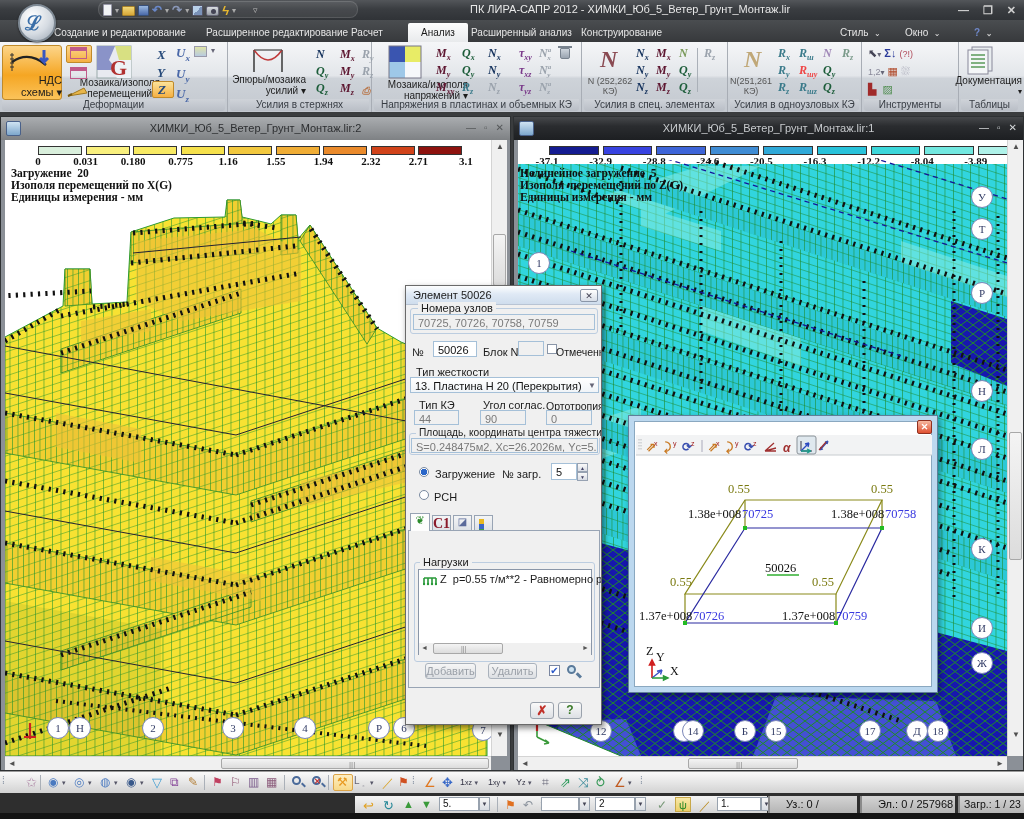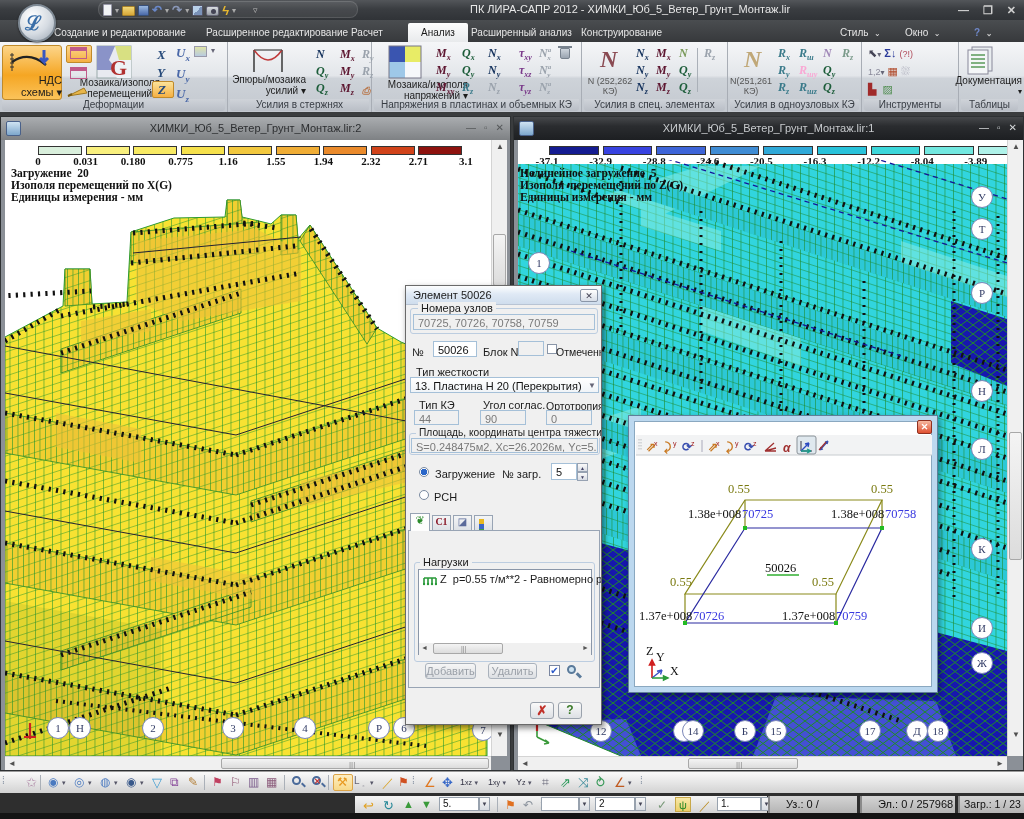--- a/index.html
+++ b/index.html
@@ -199,21 +199,21 @@
     <div class="rgroup" style="left:728px;width:134px">
         <div class="rlabel">Усилия в одноузловых КЭ</div>
       </div>
     <div class="abs" style="left:744px;top:46px;font-family:'Liberation Serif',serif;font-style:italic;font-weight:bold;font-size:24px;color:#c0a878">N</div>
     <div class="abs" style="left:728px;top:76px;width:46px;text-align:center;font-size:9px;color:#555;line-height:10px">N(251,261<br>КЭ)</div>
     <div class="abs" style="left:778px;top:46px;font-family:'Liberation Serif',serif;font-style:italic;font-weight:bold;font-size:12px">
       <span style="position:absolute;color:#3a7a8a">R<sub style="font-size:8px">x</sub></span>
         <span style="position:absolute;top:17px;color:#3a7a8a">R<sub style="font-size:8px">y</sub></span>
         <span style="position:absolute;top:34px;color:#3a7a8a">R<sub style="font-size:8px">z</sub></span>
       <span style="position:absolute;left:21px;color:#3a7a8a">R<sub style="font-size:8px">ш</sub></span>
-        <span style="position:absolute;left:21px;top:17px;color:#f9a8d4">R<sub style="font-size:8px">шy</sub></span>
+        <span style="position:absolute;left:21px;top:17px;color:#ef4444">R<sub style="font-size:8px">шy</sub></span>
         <span style="position:absolute;left:21px;top:34px;color:#3a7a8a">R<sub style="font-size:8px">шz</sub></span>
       <span style="position:absolute;left:45px;color:#a088b8">N</span>
         <span style="position:absolute;left:45px;top:17px;color:#1d5d3a">Q<sub style="font-size:8px">y</sub></span>
         <span style="position:absolute;left:45px;top:34px;color:#1d5d3a">Q<sub style="font-size:8px">z</sub></span>
     </div>
     <div class="abs" style="left:842px;top:46px;font-family:'Liberation Serif',serif;font-style:italic;font-weight:bold;font-size:12px;color:#7a9a8a">R<sub style="font-size:8px">z</sub></div>
 
     <div class="rgroup" style="left:862px;width:97px">
         <div class="rlabel">Инструменты</div>
       </div>
@@ -553,21 +553,21 @@
     <div class="abs" style="left:13px;top:181px;width:10px;height:10px;border-radius:50%;border:1px solid #7a8aa0;background:radial-gradient(circle at 50% 50%,#2a66c8 0 3px,#fff 3.5px)"></div>
     <div class="abs" style="left:29px;top:182px">Загружение</div>
     <div class="abs" style="left:96px;top:182px">№ загр.</div>
     <div class="field w" style="left:145px;top:177px;width:26px;height:17px">5</div>
     <div class="abs" style="left:171px;top:177px;width:11px;height:9px;background:linear-gradient(#fafafa,#d8dce4);border:1px solid #97a2b2;font-size:5px;text-align:center;color:#446;line-height:8px">▲</div>
     <div class="abs" style="left:171px;top:186px;width:11px;height:9px;background:linear-gradient(#fafafa,#d8dce4);border:1px solid #97a2b2;font-size:5px;text-align:center;color:#446;line-height:8px">▼</div>
     <div class="abs" style="left:13px;top:204px;width:10px;height:10px;border-radius:50%;border:1px solid #7a8aa0;background:#fff"></div>
     <div class="abs" style="left:28px;top:205px">РСН</div>
 
     <div class="abs" style="left:4px;top:227px;width:20px;height:18px;background:#fdfdfd;border:1px solid #98a4b4;border-bottom:none;z-index:2;text-align:center;color:#2a8a2a;font-size:11px">❦</div>
-    <div class="abs" style="left:26px;top:229px;width:19px;height:16px;background:linear-gradient(#f4f5f6,#dde1e6);border:1px solid #98a4b4;text-align:center;color:#8a1a2a;font-family:'Liberation Serif',serif;font-weight:bold;font-size:10px">C1</div>
+    <div class="abs" style="left:26px;top:229px;width:19px;height:16px;background:linear-gradient(#f4f5f6,#dde1e6);border:1px solid #98a4b4;text-align:center;color:#8a1a2a;font-family:'Liberation Serif',serif;font-weight:bold;font-size:14px">C1</div>
     <div class="abs" style="left:47px;top:229px;width:19px;height:16px;background:linear-gradient(#f4f5f6,#dde1e6);border:1px solid #98a4b4;text-align:center;color:#5a6a9a;font-size:10px">◪</div>
     <div class="abs" style="left:68px;top:229px;width:19px;height:16px;background:linear-gradient(#f4f5f6,#dde1e6);border:1px solid #98a4b4;font-size:0;padding:3px 4px">
       <span style="display:inline-block;width:5px;height:5px;background:#e8b820"></span><span style="display:inline-block;width:5px;height:5px;background:#3a66c8"></span><br><span style="display:inline-block;width:5px;height:5px;background:#38a048"></span><span style="display:inline-block;width:5px;height:5px;background:#c83a38"></span>
     </div>
     <div class="abs" style="left:2px;top:244px;width:192px;height:158px;border:1px solid #98a4b4;background:#f0f0f0"></div>
     <div class="gbox" style="left:8px;top:276px;width:181px;height:100px"></div>
     <div class="glab" style="left:14px;top:270px">Нагрузки</div>
     <div class="abs" style="left:12px;top:283px;width:174px;height:86px;background:#fff;border:1px solid #8a96a8">
       <svg class="abs" style="left:4px;top:4px" width="14" height="12" viewBox="0 0 14 12">
           <path d="M1 4h12M1 4v7m4-7v7m4-7v7m4-7v7" stroke="#2a9a3a" stroke-width="1.6"></path>

